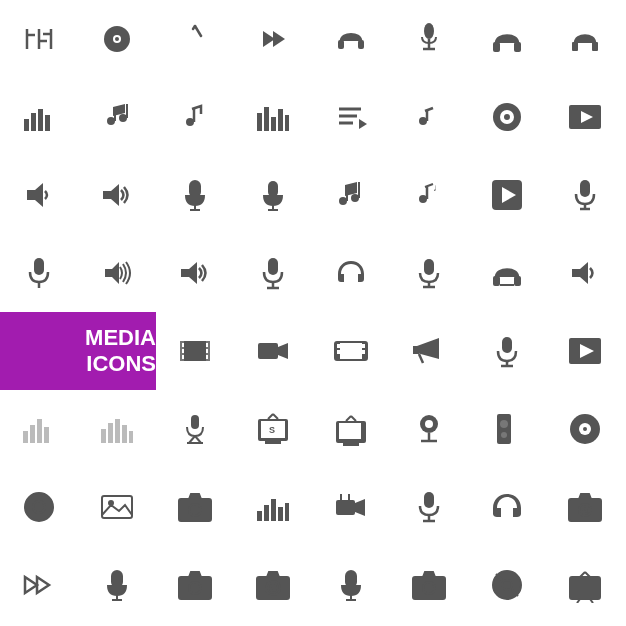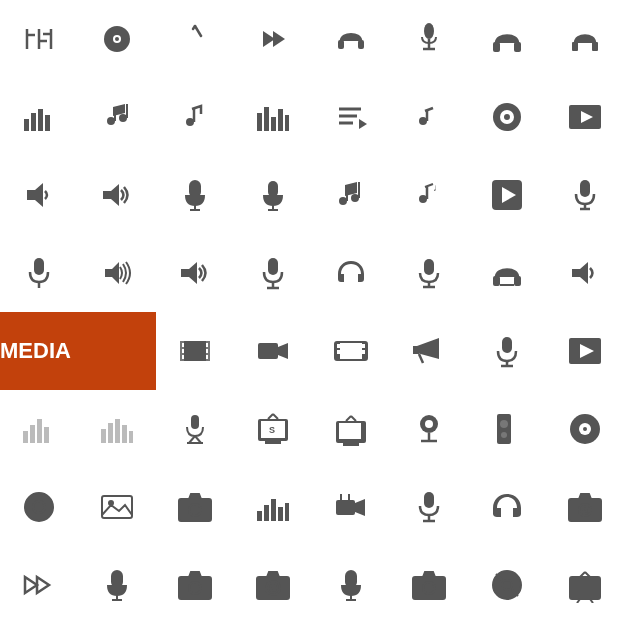--- a/index.html
+++ b/index.html
@@ -26,23 +26,23 @@
       color: #555555;
     }
     .cell svg {
       width: 36px;
       height: 36px;
       fill: #555555;
     }
     .label-cell {
       grid-column: 1 / 3;
       grid-row: 5;
-      background: #c2410c;
+      background: #a21caf;
       display: flex;
-      align-items: flex-start;
+      align-items: flex-end;
       justify-content: center;
       flex-direction: column;
     }
     .label-cell .label-text {
       color: #ffffff;
       font-size: 22px;
       font-weight: bold;
       line-height: 1.2;
       text-align: center;
     }
@@ -292,20 +292,21 @@
   </div>
   <div class="cell">
     <svg viewBox="0 0 36 36">
         <polygon points="5,14 13,14 21,7 21,29 13,22 5,22" fill="#555"></polygon>
         <path d="M23 13 Q28 18 23 23" fill="none" stroke="#555" stroke-width="2.5"></path>
       </svg>
   </div>
 
   <div class="label-cell">
     <span class="label-text">MEDIA</span>
+    <span class="label-text">ICONS</span>
   </div>
 
   <div class="cell">
     <svg viewBox="0 0 36 36">
         <rect x="3" y="8" width="30" height="20" rx="2" fill="#555"></rect>
         <rect x="3" y="8" width="4" height="20" fill="#777"></rect>
         <rect x="29" y="8" width="4" height="20" fill="#777"></rect>
         <rect x="5" y="10" width="2" height="4" fill="#fff"></rect>
         <rect x="5" y="16" width="2" height="4" fill="#fff"></rect>
         <rect x="5" y="22" width="2" height="4" fill="#fff"></rect>

